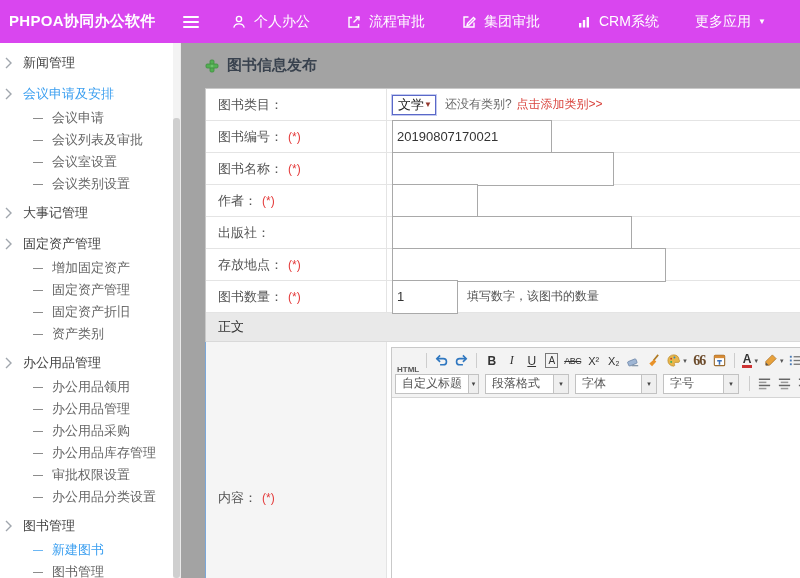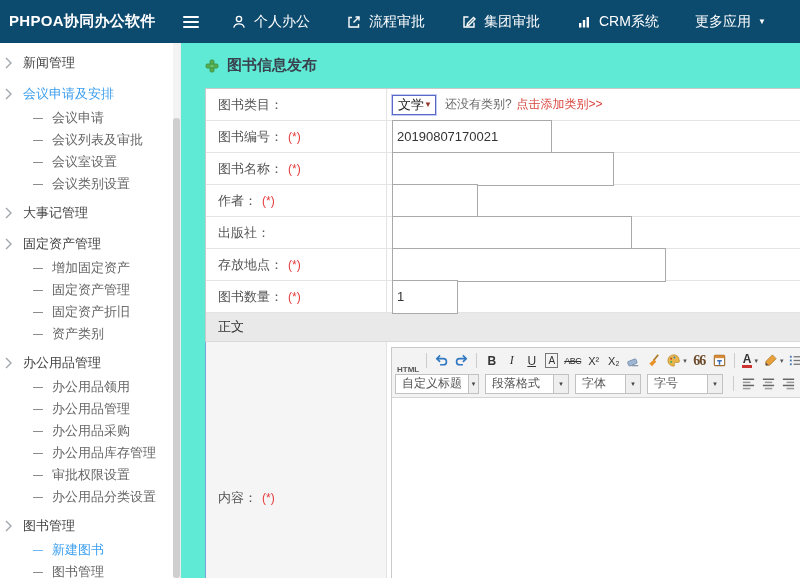--- a/index.html
+++ b/index.html
@@ -1,20 +1,20 @@
 <!DOCTYPE html>
 <html><head>
 <meta charset="utf-8">
 <style>
   * { box-sizing: border-box; margin: 0; padding: 0; }
   html, body { width: 800px; height: 578px; overflow: hidden; }
   body { font-family: "Liberation Sans", "DejaVu Sans", sans-serif; background: #f4f4f4; }
 
   
-  .topbar { height: 43px; background: #0c4a6e; display: flex; align-items: center; color: #fff; }
+  .topbar { height: 43px; background: #d946ef; display: flex; align-items: center; color: #fff; }
   .logo { width: 181px; padding-left: 9px; font-size: 15px; font-weight: bold; letter-spacing: .3px; white-space: nowrap; }
   .hamburger { width: 22px; height: 18px; display: flex; flex-direction: column; justify-content: center; gap: 3px; cursor: pointer; margin-left: 2px; }
   .hamburger span { display: block; width: 16px; height: 2px; background: #fff; border-radius: 1px; }
   .topnav { display: flex; align-items: flex-start; margin-left: 26px; gap: 36px; }
   .nav-item { display: flex; align-items: center; gap: 7px; font-size: 14px; cursor: pointer; white-space: nowrap; }
   .nicon { width: 16px; height: 16px; }
   .nicon path, .nicon circle, .nicon polyline, .nicon line { stroke: #fff; fill: none; stroke-width: 1.4; }
   .nicon rect.fillw { fill: #fff; stroke: none; }
   .caret { font-size: 8px; line-height: 1; }
 
@@ -28,21 +28,21 @@
   .sparent .chev { width: 8px; height: 12px; margin-right: 10px; color: #a0a6ad; }
   .sparent .chev polyline { stroke: currentColor; fill: none; stroke-width: 1.4; }
   .sparent.active { color: #3b9ff0; }
   .ssub { display: flex; align-items: center; height: 22px; padding-left: 33px; font-size: 13px; color: #666; cursor: pointer; }
   .ssub .dash { width: 10px; height: 1px; background: currentColor; margin-right: 9px; opacity: .75; }
   .ssub.active { color: #3b9ff0; }
   .scroll-track { position: absolute; top: 0; right: 0; width: 7px; height: 100%; background: #f3f3f3; }
   .scroll-thumb { position: absolute; top: 75px; right: 0; width: 7px; height: 460px; background: #cfcfcf; border-radius: 3px; cursor: pointer; }
 
   
-  .main { flex: 1; overflow: hidden; background: #5eead4; position: relative; }
+  .main { flex: 1; overflow: hidden; background: #a3a3a3; position: relative; }
   .ptitle { display: flex; align-items: center; gap: 8px; margin: 13px 0 13px 24px; font-size: 15px; font-weight: bold; color: #39424e; }
   .plus-icon { width: 14px; height: 14px; }
 
   .ftable { margin-left: 24px; width: 830px; background: #fff; border: 1px solid #c9c9c9; border-bottom: none; }
   .frow { display: flex; border-bottom: 1px solid #e4e4e4; height: 32px; }
   .fl { width: 181px; flex-shrink: 0; border-right: 1px solid #e4e4e4; display: flex; align-items: center; padding-left: 12px; font-size: 13px; color: #555; gap: 5px; }
   .fv { flex: 1; display: flex; align-items: center; padding-left: 5px; gap: 9px; }
   .req { color: #e43b3b; font-size: 12px; }
   input.txt { height: 22px; border: 1px solid #a9a9a9; font-size: 13px; padding: 16px 4px; font-family: inherit; color: #333; background: #fff; }
   .fselect { display: inline-flex; align-items: center; border: 1px solid #5a68c8; box-shadow: 0 0 0 1px #c3cbf0; height: 20px; padding: 0 3px 0 5px; background: #fff; font-size: 13px; color: #222; cursor: pointer; }
@@ -326,20 +326,21 @@
           </div>
       </div>
 
       <div class="frow">
         <div class="fl">
             <span>图书数量：</span>
             <span class="req">(*)</span>
           </div>
         <div class="fv">
           <input class="txt" style="width: 66px;" value="1">
+          <span class="hint">填写数字，该图书的数量</span>
         </div>
       </div>
 
       <div class="fsection">
         <span>正文</span>
       </div>
 
       <div class="frow content">
         <div class="fl">
           <span>内容：</span>
@@ -432,21 +433,21 @@
 
               <div class="trow">
                 <div class="tselect" style="width:84px">
                   <span class="lbl">自定义标题</span>
                   <span class="sbtn">▾</span>
                 </div>
                 <div class="tselect" style="width:84px">
                   <span class="lbl">段落格式</span>
                   <span class="sbtn">▾</span>
                 </div>
-                <div class="tselect" style="width:66px">
+                <div class="tselect" style="width:82px">
                   <span class="lbl">字体</span>
                   <span class="sbtn">▾</span>
                 </div>
                 <div class="tselect" style="width:76px">
                   <span class="lbl">字号</span>
                   <span class="sbtn">▾</span>
                 </div>
                 <div class="tsep"></div>
                 <div class="tbtn">
                   <svg class="ticon" viewBox="0 0 16 16">

